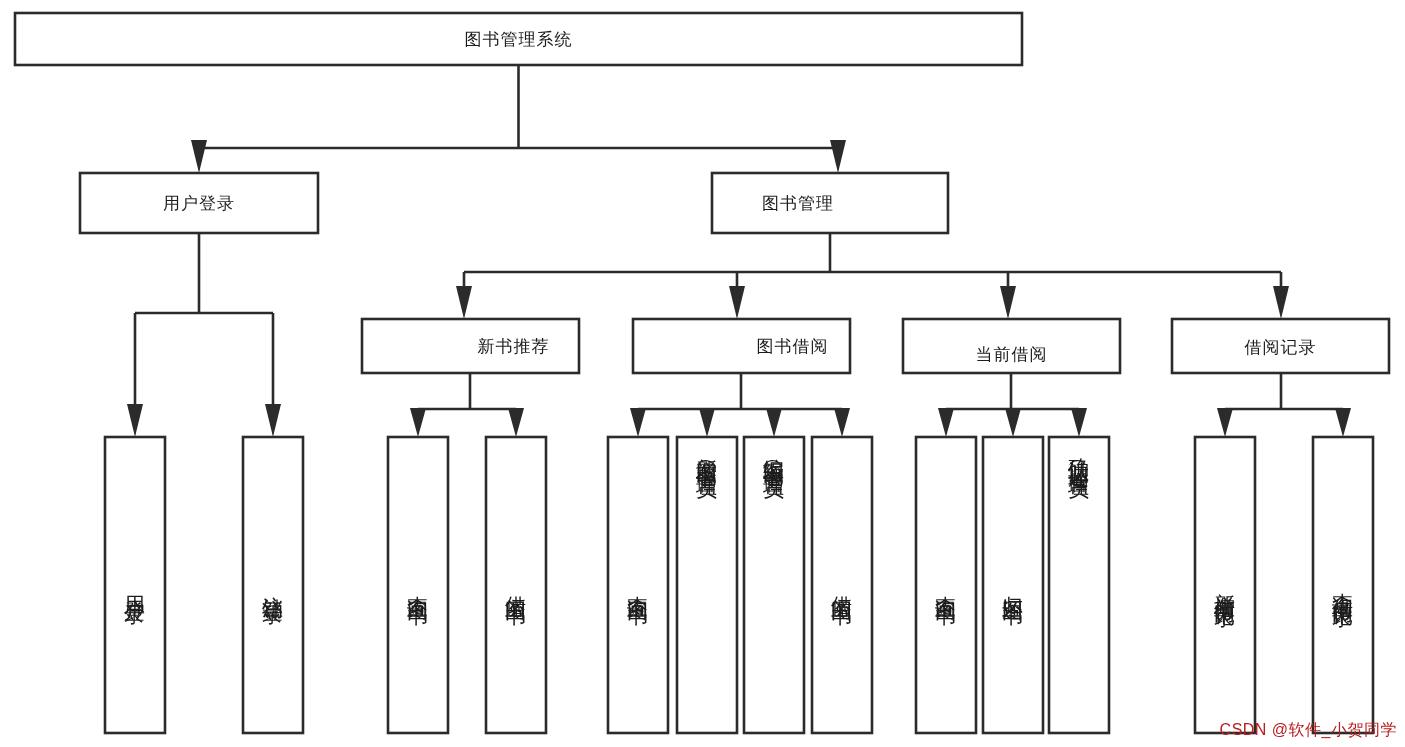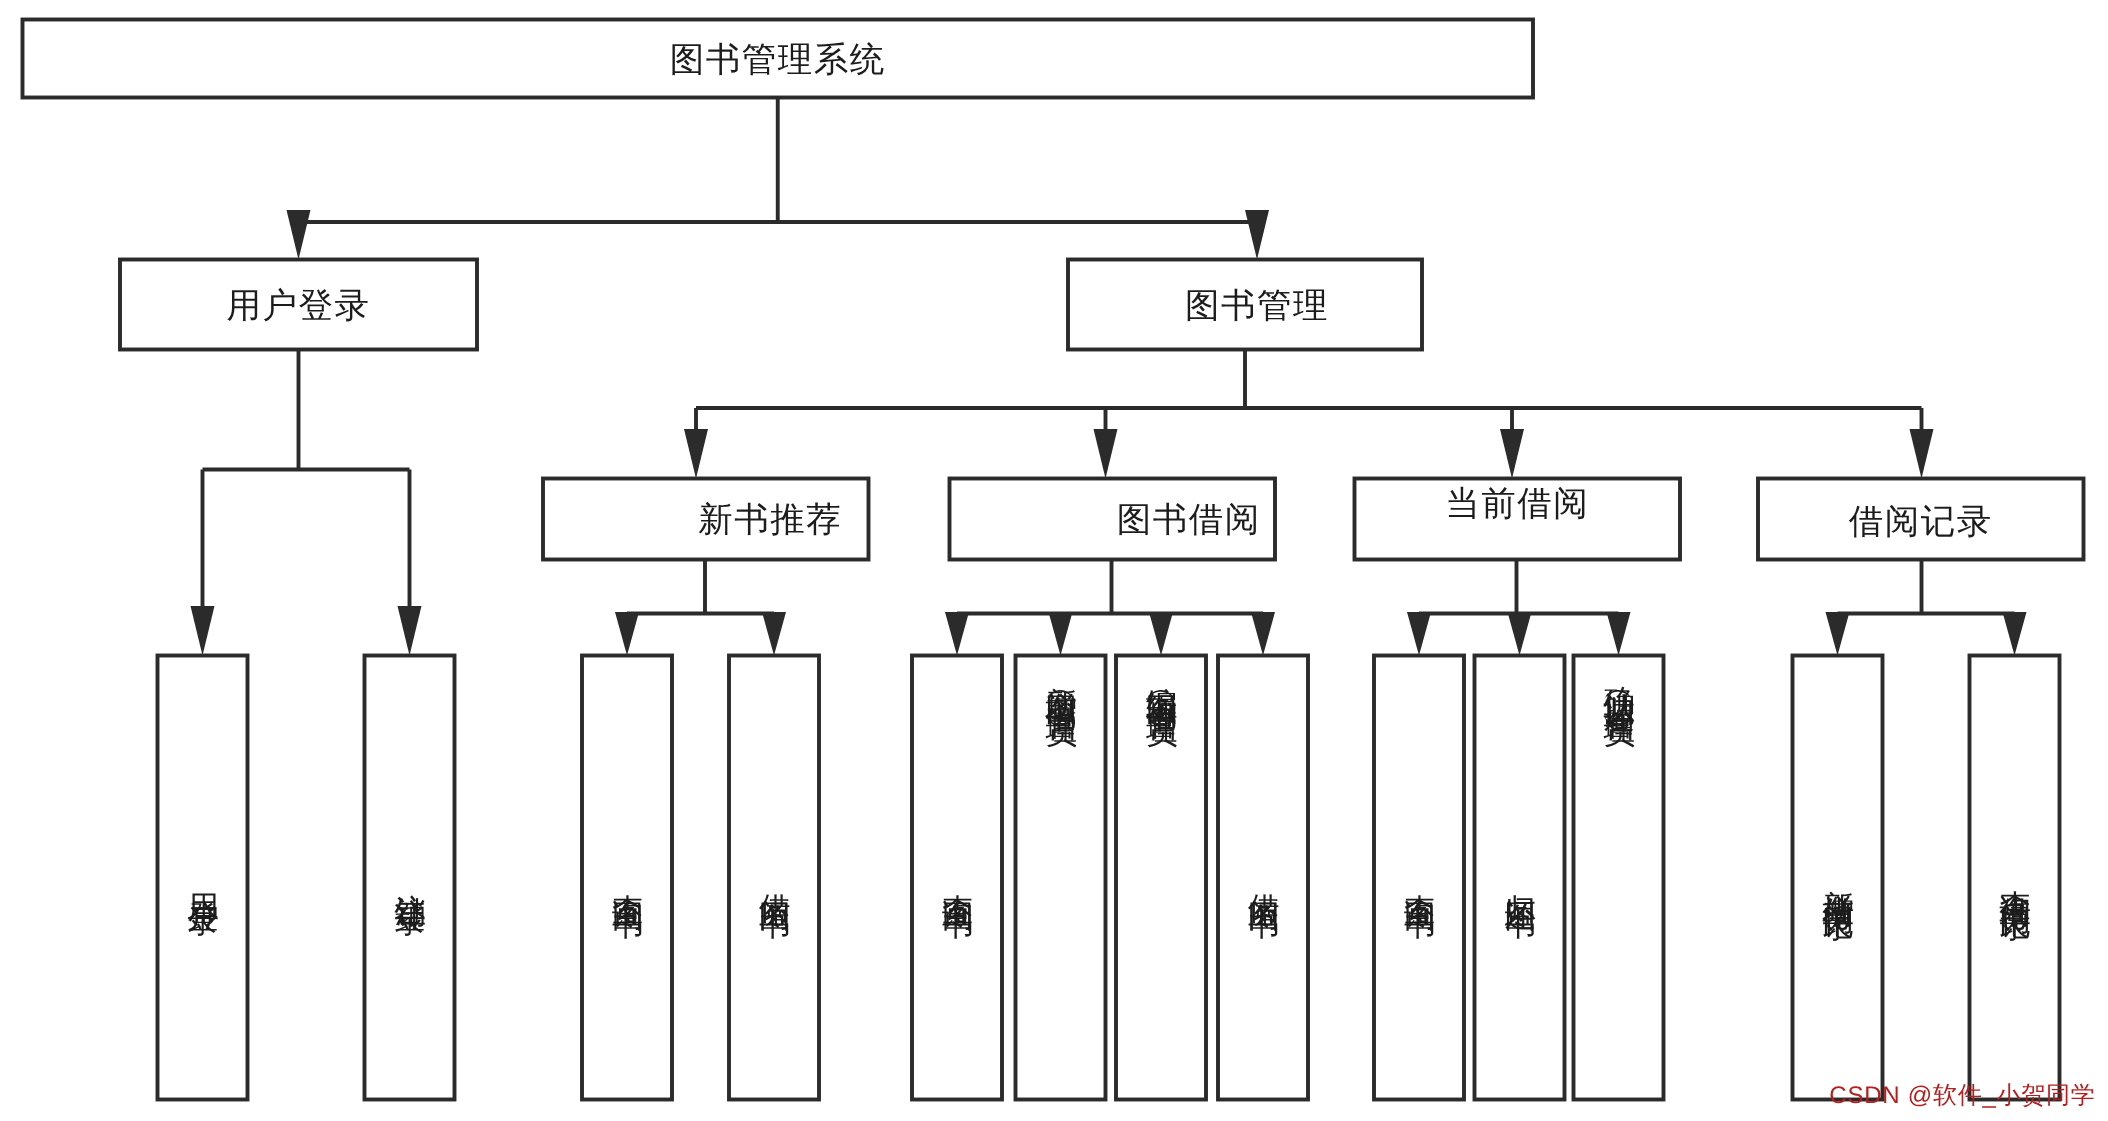--- a/index.html
+++ b/index.html
@@ -58,21 +58,21 @@
   }
   .hlabel-wrap {
     position: absolute;
     display: flex;
     align-items: center;
     justify-content: center;
     pointer-events: none;
   }
   .hlabel-text {
     font-family: "Liberation Sans", "DejaVu Sans", sans-serif;
-    font-size: 23px;
+    font-size: 17px;
     color: #1c1c1c;
     letter-spacing: 1px;
     white-space: nowrap;
   }
   #watermark {
     position: absolute;
     right: 8px;
     bottom: 6px;
     font-family: "Liberation Sans", "DejaVu Sans", sans-serif;
     font-size: 16px;
@@ -183,33 +183,33 @@
   </svg>
 
   <div class="hlabel-wrap" style="left:15px; top:13px; width:1007px; height:52px;">
     <span class="hlabel-text">图书管理系统</span>
   </div>
 
   <div class="hlabel-wrap" style="left:80px; top:173px; width:238px; height:60px;">
     <span class="hlabel-text">用户登录</span>
   </div>
 
-  <div class="hlabel-wrap" style="left:720px; top:173px; width:236px; height:60px;">
+  <div class="hlabel-wrap" style="left:680px; top:173px; width:236px; height:60px;">
     <span class="hlabel-text">图书管理</span>
   </div>
 
   <div class="hlabel-wrap" style="left:362px; top:319px; width:217px; height:54px;padding-left:43px;">
     <span class="hlabel-text">新书推荐</span>
   </div>
 
   <div class="hlabel-wrap" style="left:656px; top:319px; width:217px; height:54px;padding-left:28px;">
     <span class="hlabel-text">图书借阅</span>
   </div>
 
-  <div class="hlabel-wrap" style="left:903px; top:308px; width:217px; height:54px;align-items:center;">
+  <div class="hlabel-wrap" style="left:903px; top:327px; width:217px; height:54px;align-items:center;">
     <span class="hlabel-text">当前借阅</span>
   </div>
 
   <div class="hlabel-wrap" style="left:1172px; top:319px; width:217px; height:56px;">
     <span class="hlabel-text">借阅记录</span>
   </div>
 
   <div class="vlabel-wrap" style="left:105px; top:437px; width:60px; height:296px; align-items:center;">
     <span class="vlabel-text">用户登录</span>
   </div>

